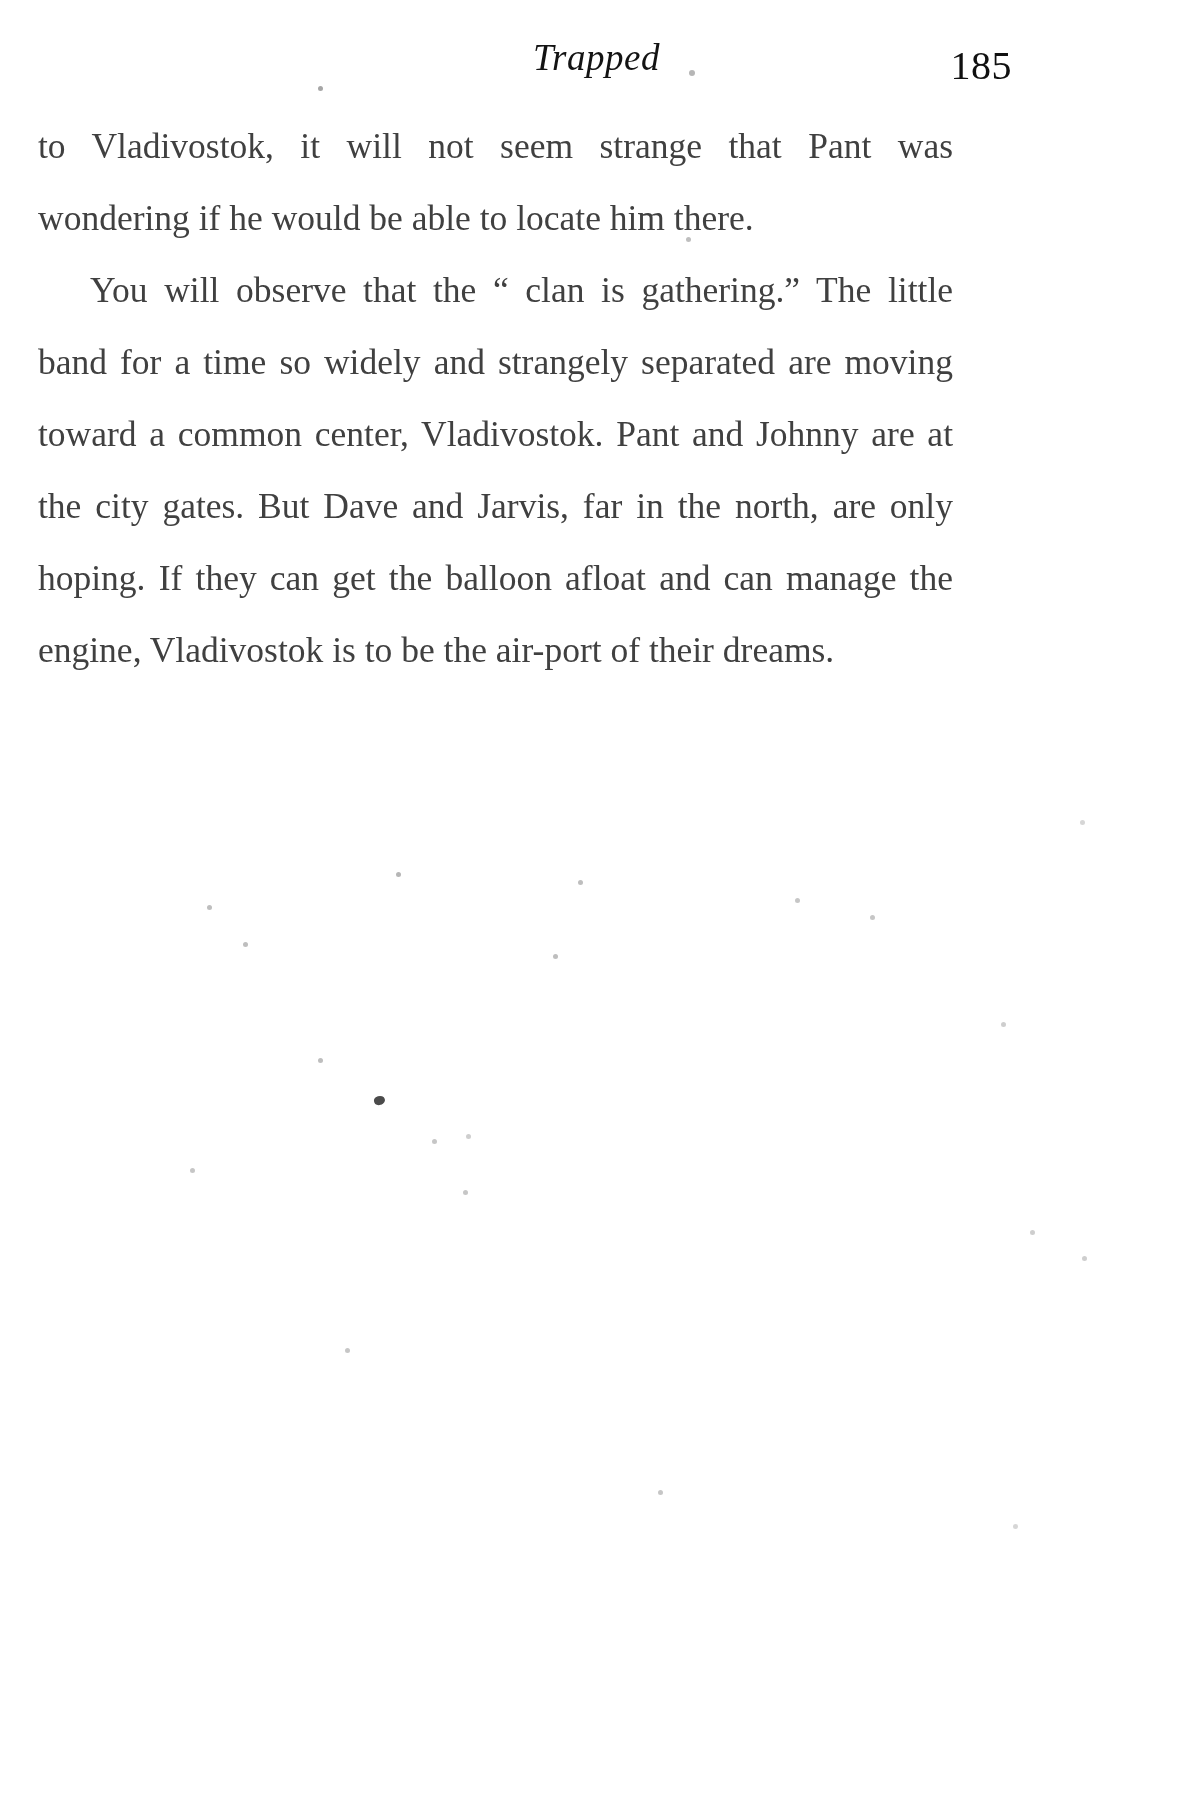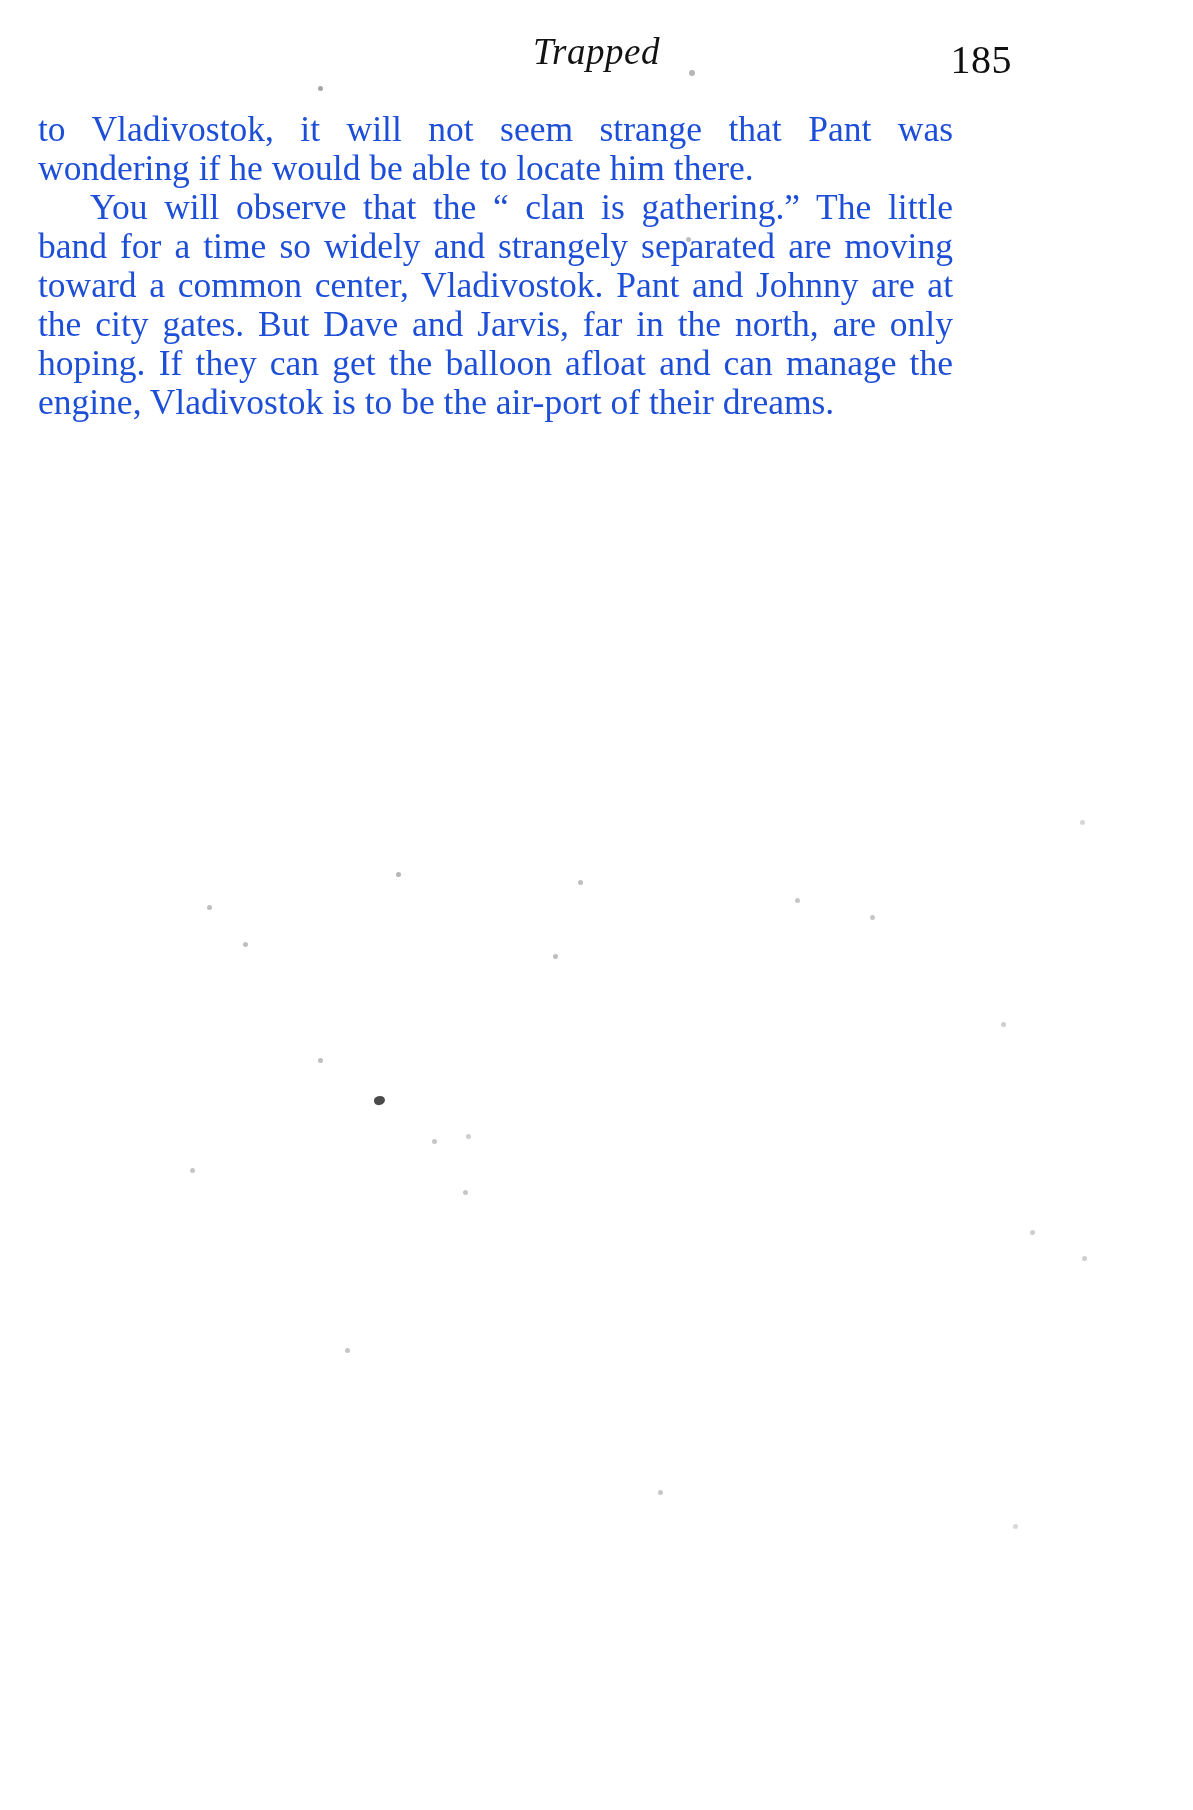--- a/index.html
+++ b/index.html
@@ -21,21 +21,21 @@
     top: 0;
     left: 0;
     width: 1193px;
     height: 1810px;
     box-sizing: border-box;
     padding: 0;
   }
 
   .header {
     position: absolute;
-    top: 30px;
+    top: 36px;
     left: 0;
     width: 1058px;
     height: 60px;
   }
 
   .running-title {
     position: absolute;
     left: 0;
     top: 0;
     width: 1193px;
@@ -59,22 +59,22 @@
   .body-text {
     position: absolute;
     top: 110px;
     left: 38px;
     width: 915px;
   }
 
   .para {
     margin: 0 0 0 0;
     font-size: 35.5px;
-    line-height: 39px;
-    color: #1d4ed8;
+    line-height: 72px;
+    color: #404040;
     text-align: justify;
     text-justify: inter-word;
   }
 
   .para.first-para {
     text-indent: 0;
   }
 
   .para.indent {
     text-indent: 52px;

